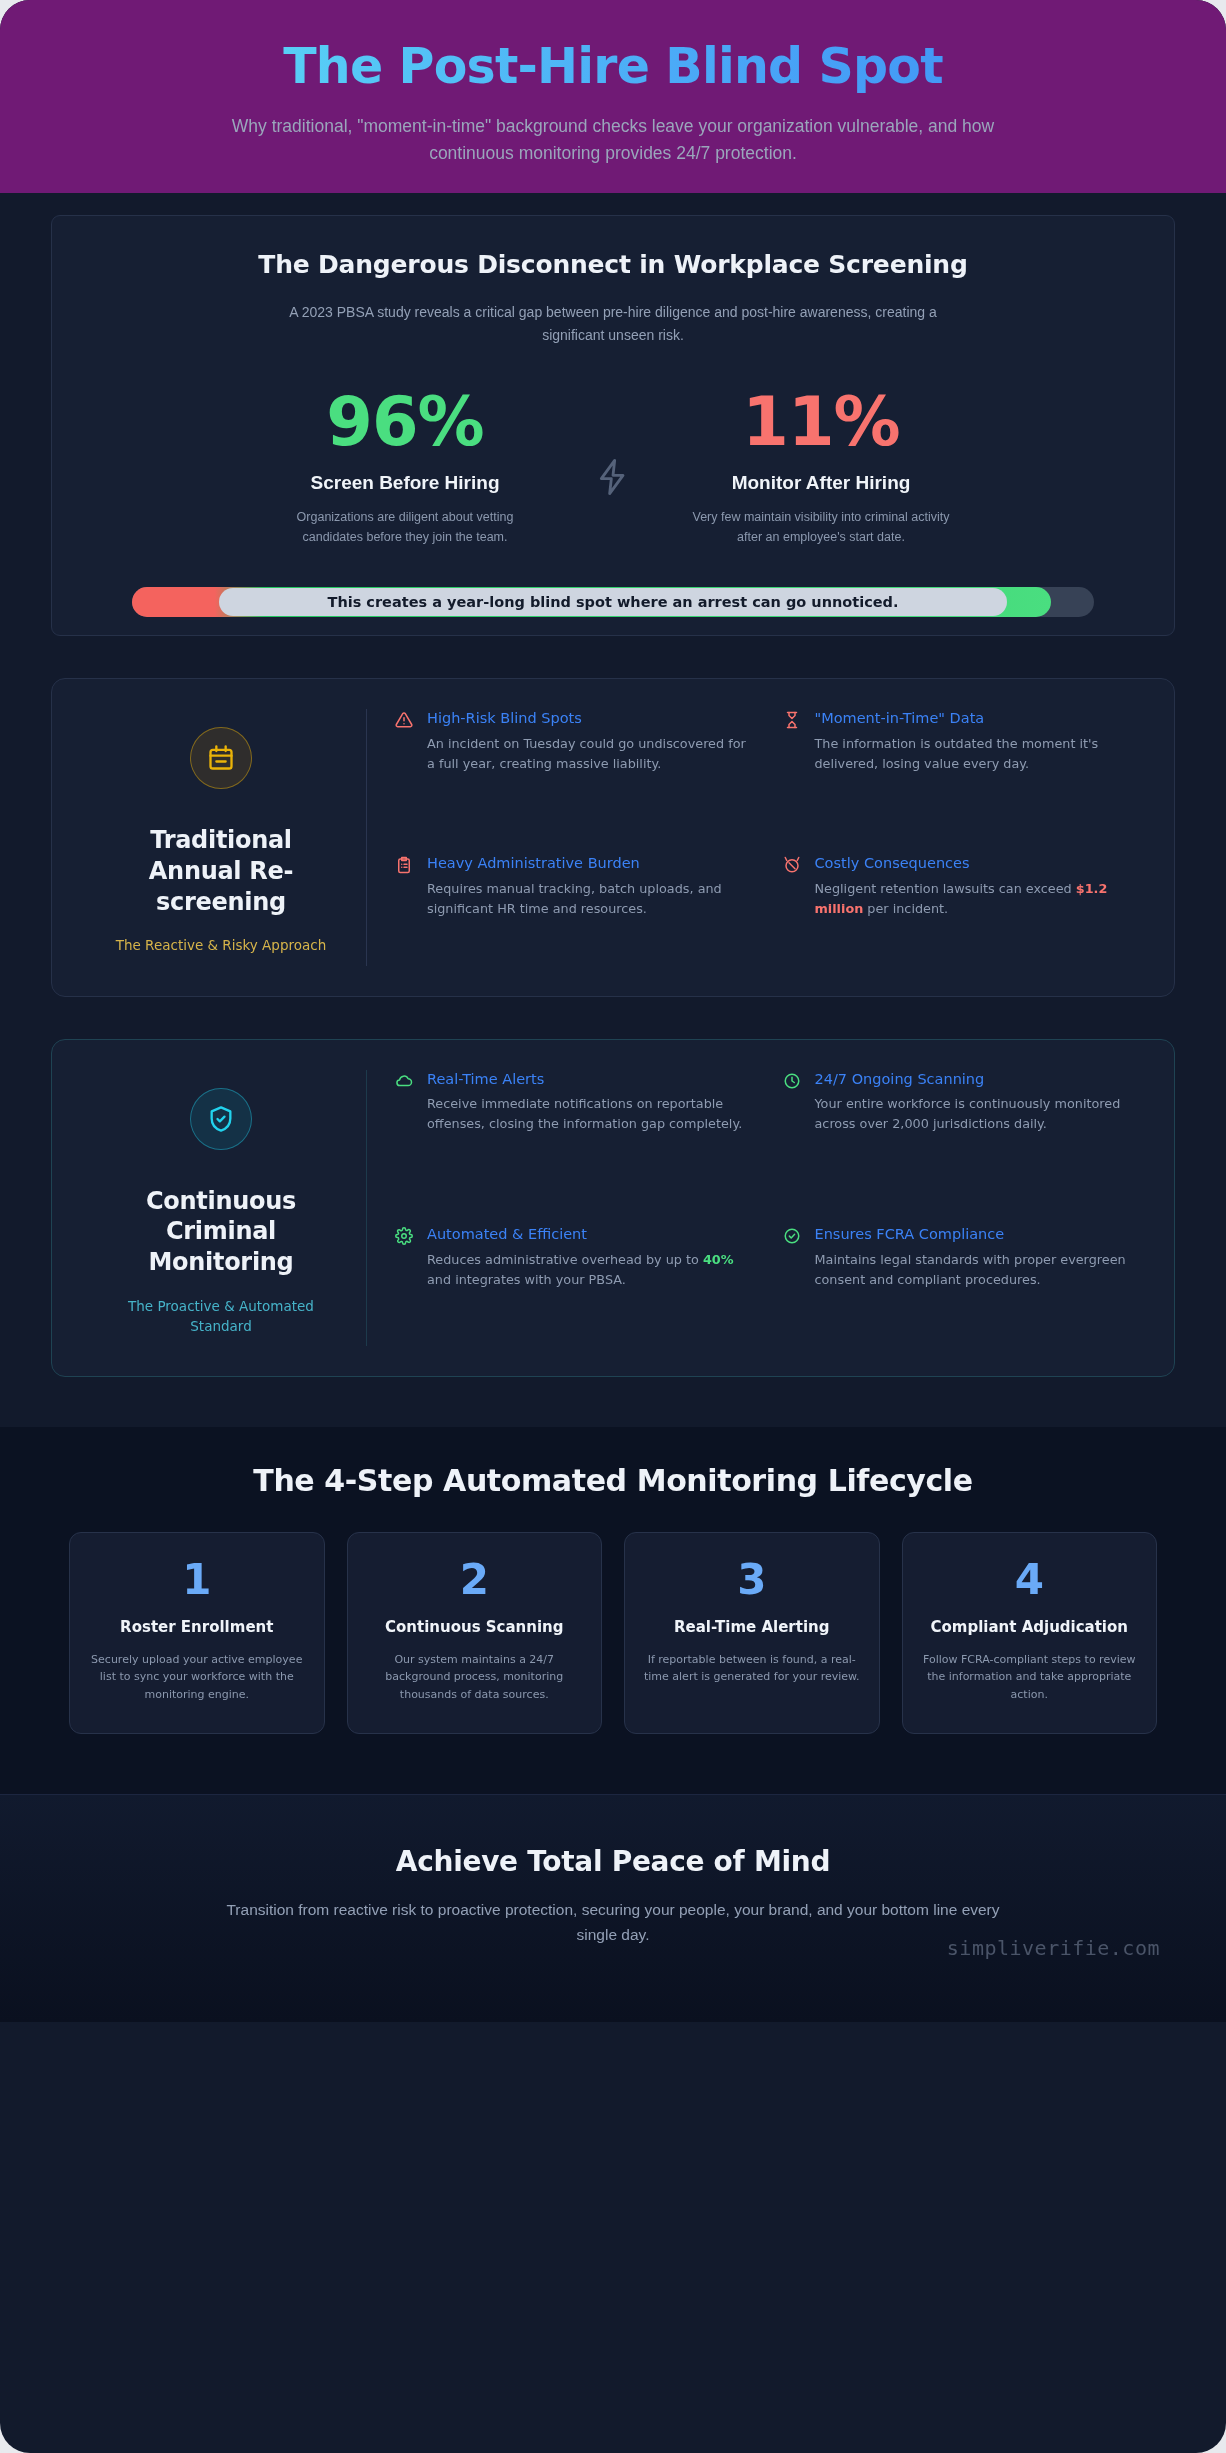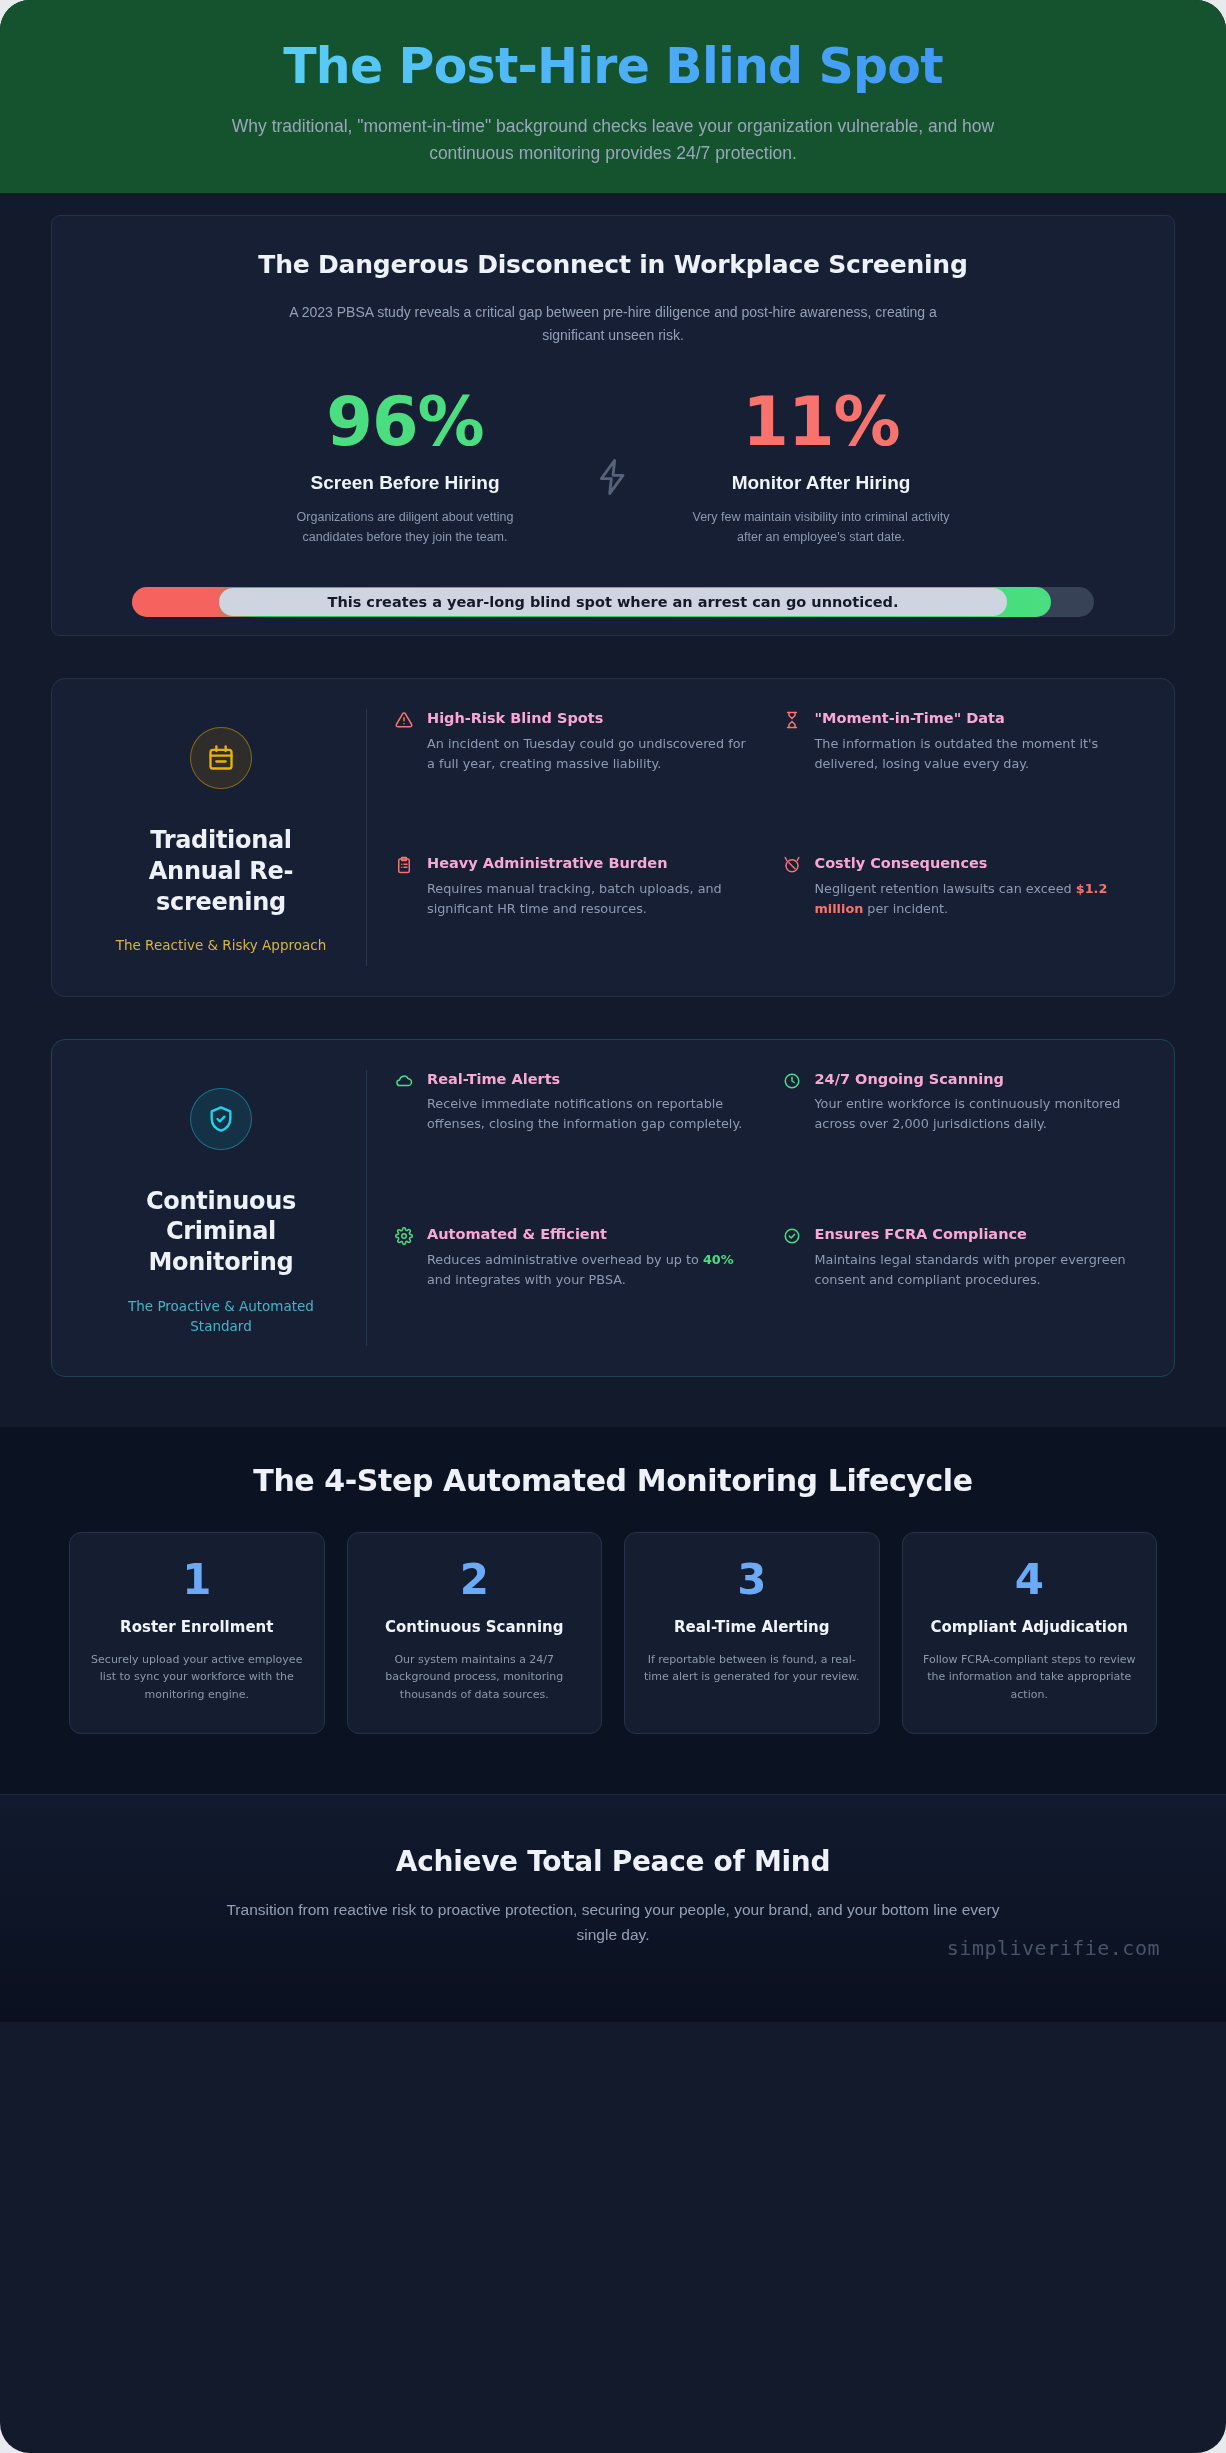--- a/index.html
+++ b/index.html
@@ -18,21 +18,21 @@
     height: 2453px;
     background: #121a2c;
     border-radius: 30px;
     overflow: hidden;
   }
 
   
   .hero {
     padding: 38px 60px 26px;
     text-align: center;
-    background: #14532d;
+    background: #701a75;
   }
   .hero-title {
     font-size: 49px;
     font-weight: 700;
     letter-spacing: -0.8px;
     background: linear-gradient(90deg, #5fe3f5 0%, #4aa8f7 58%, #3d8bf5 100%);
     -webkit-background-clip: text;
     background-clip: text;
     color: transparent;
     -webkit-text-fill-color: transparent;
@@ -191,22 +191,22 @@
     display: grid;
     grid-template-columns: 1fr 1fr;
     gap: 34px 26px;
   }
   .compare.mono .compare-right { border-left-color: #1d3a4c; }
 
   .feat { display: flex; gap: 12px; }
   .feat-ico { flex: 0 0 20px; padding-top: 2px; }
   .feat-title {
     font-size: 14.5px;
-    font-weight: 700;
-    color: #f9a8d4;
+    font-weight: 400;
+    color: #3b82f6;
     line-height: 1.35;
     font-family: "DejaVu Sans", sans-serif;
   }
   .feat-body {
     margin-top: 5px;
     font-size: 12.8px;
     line-height: 1.58;
     color: #8e9bb1;
     font-family: "DejaVu Sans", sans-serif;
   }

